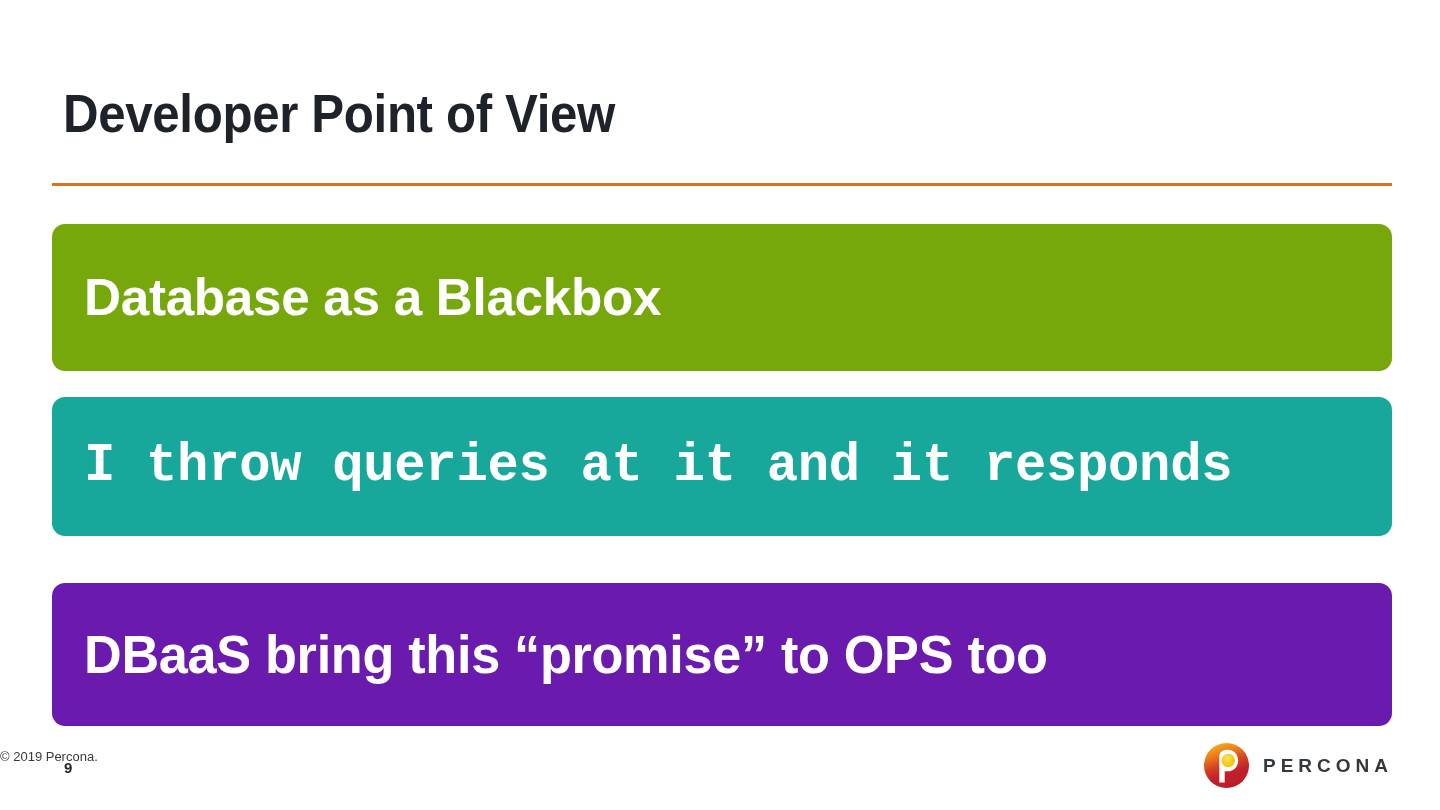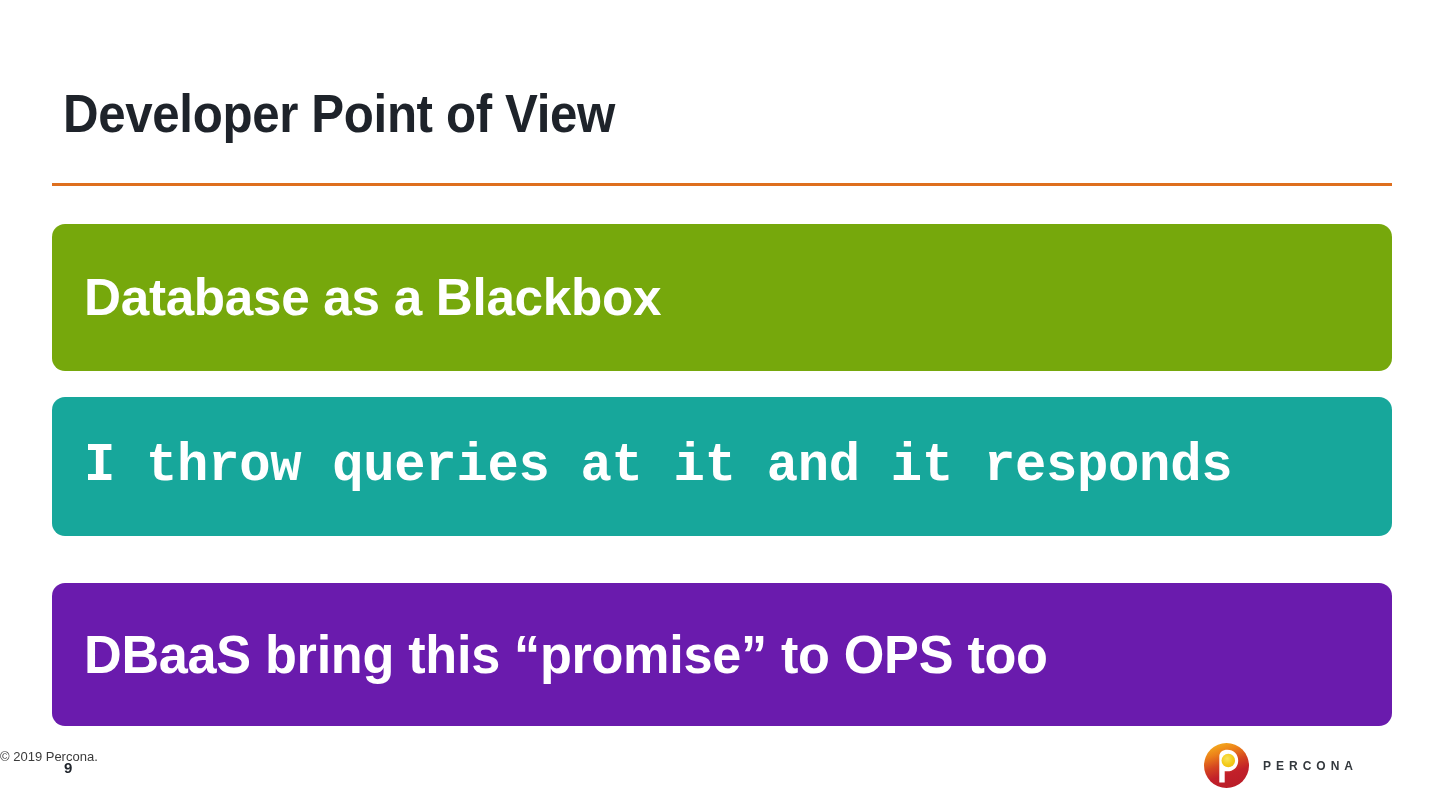--- a/index.html
+++ b/index.html
@@ -122,21 +122,21 @@
     gap: 14px;
   }
 
   .logo-mark {
     width: 45px;
     height: 45px;
     display: block;
   }
 
   .logo-word {
-    font-size: 12px;
+    font-size: 19px;
     font-weight: bold;
     color: #33383d;
     letter-spacing: 5.0px;
     line-height: 1;
   }
 </style>
 </head>
 <body>
 
 <div class="slide">

